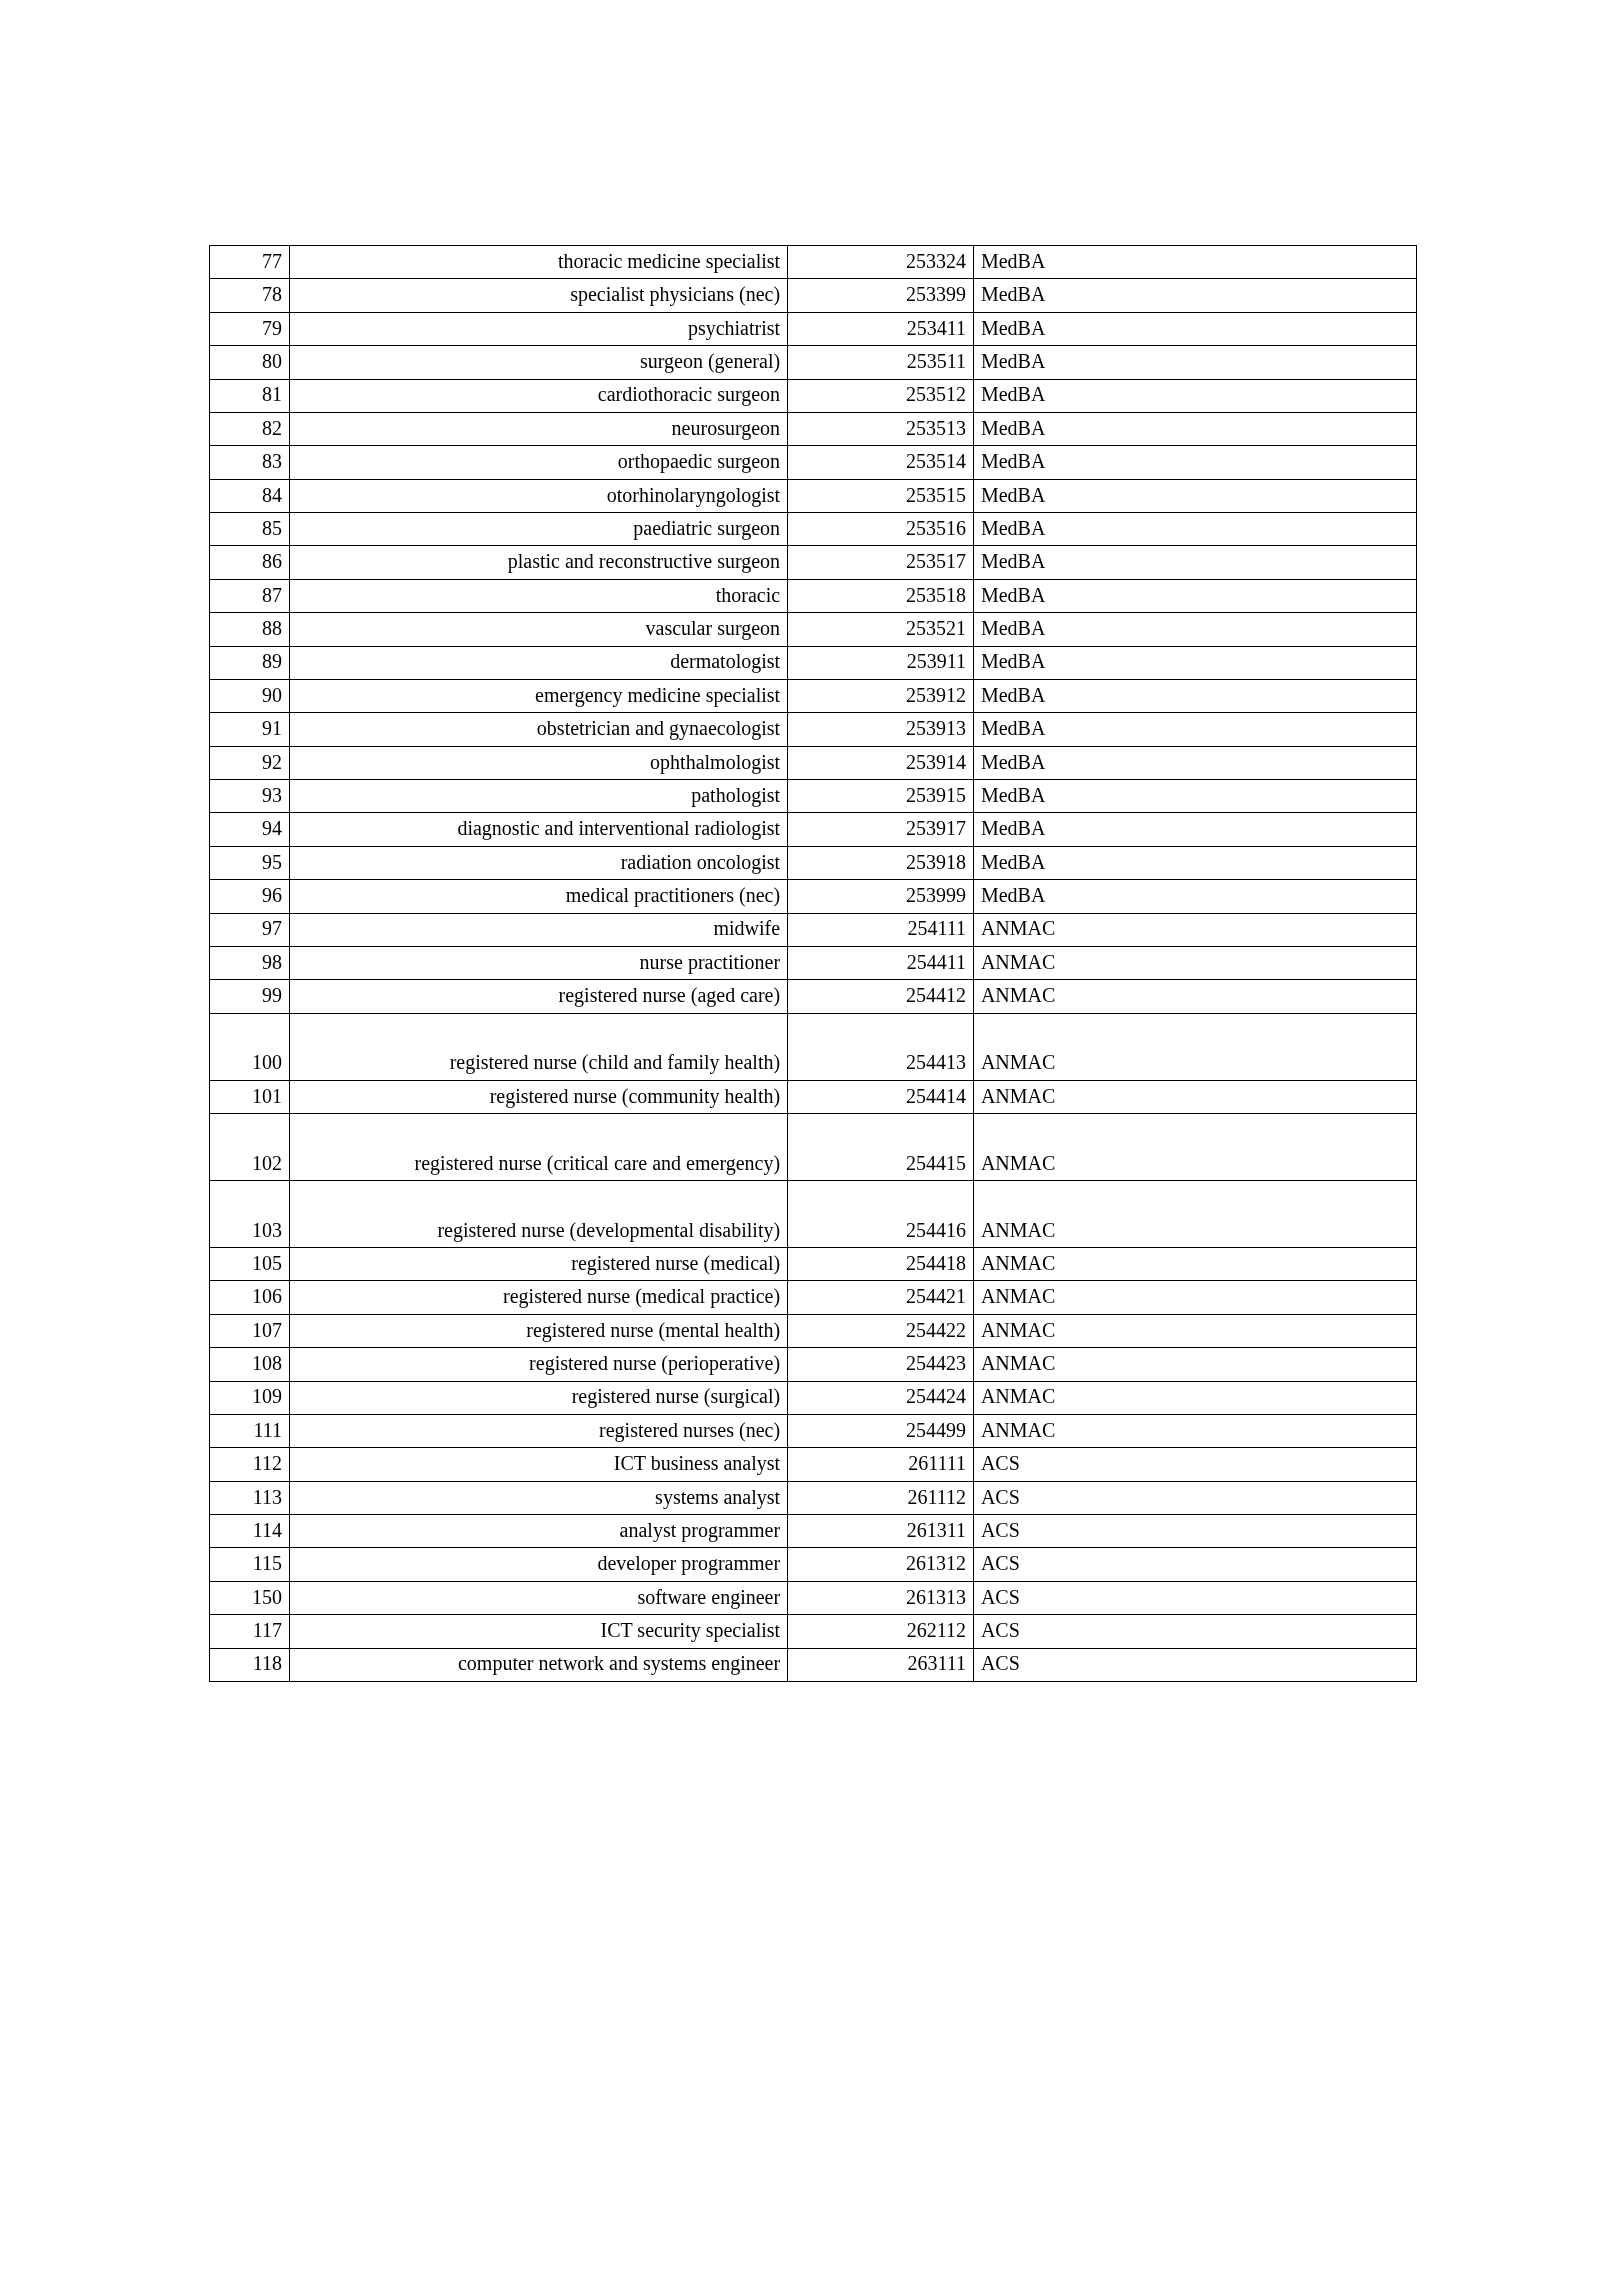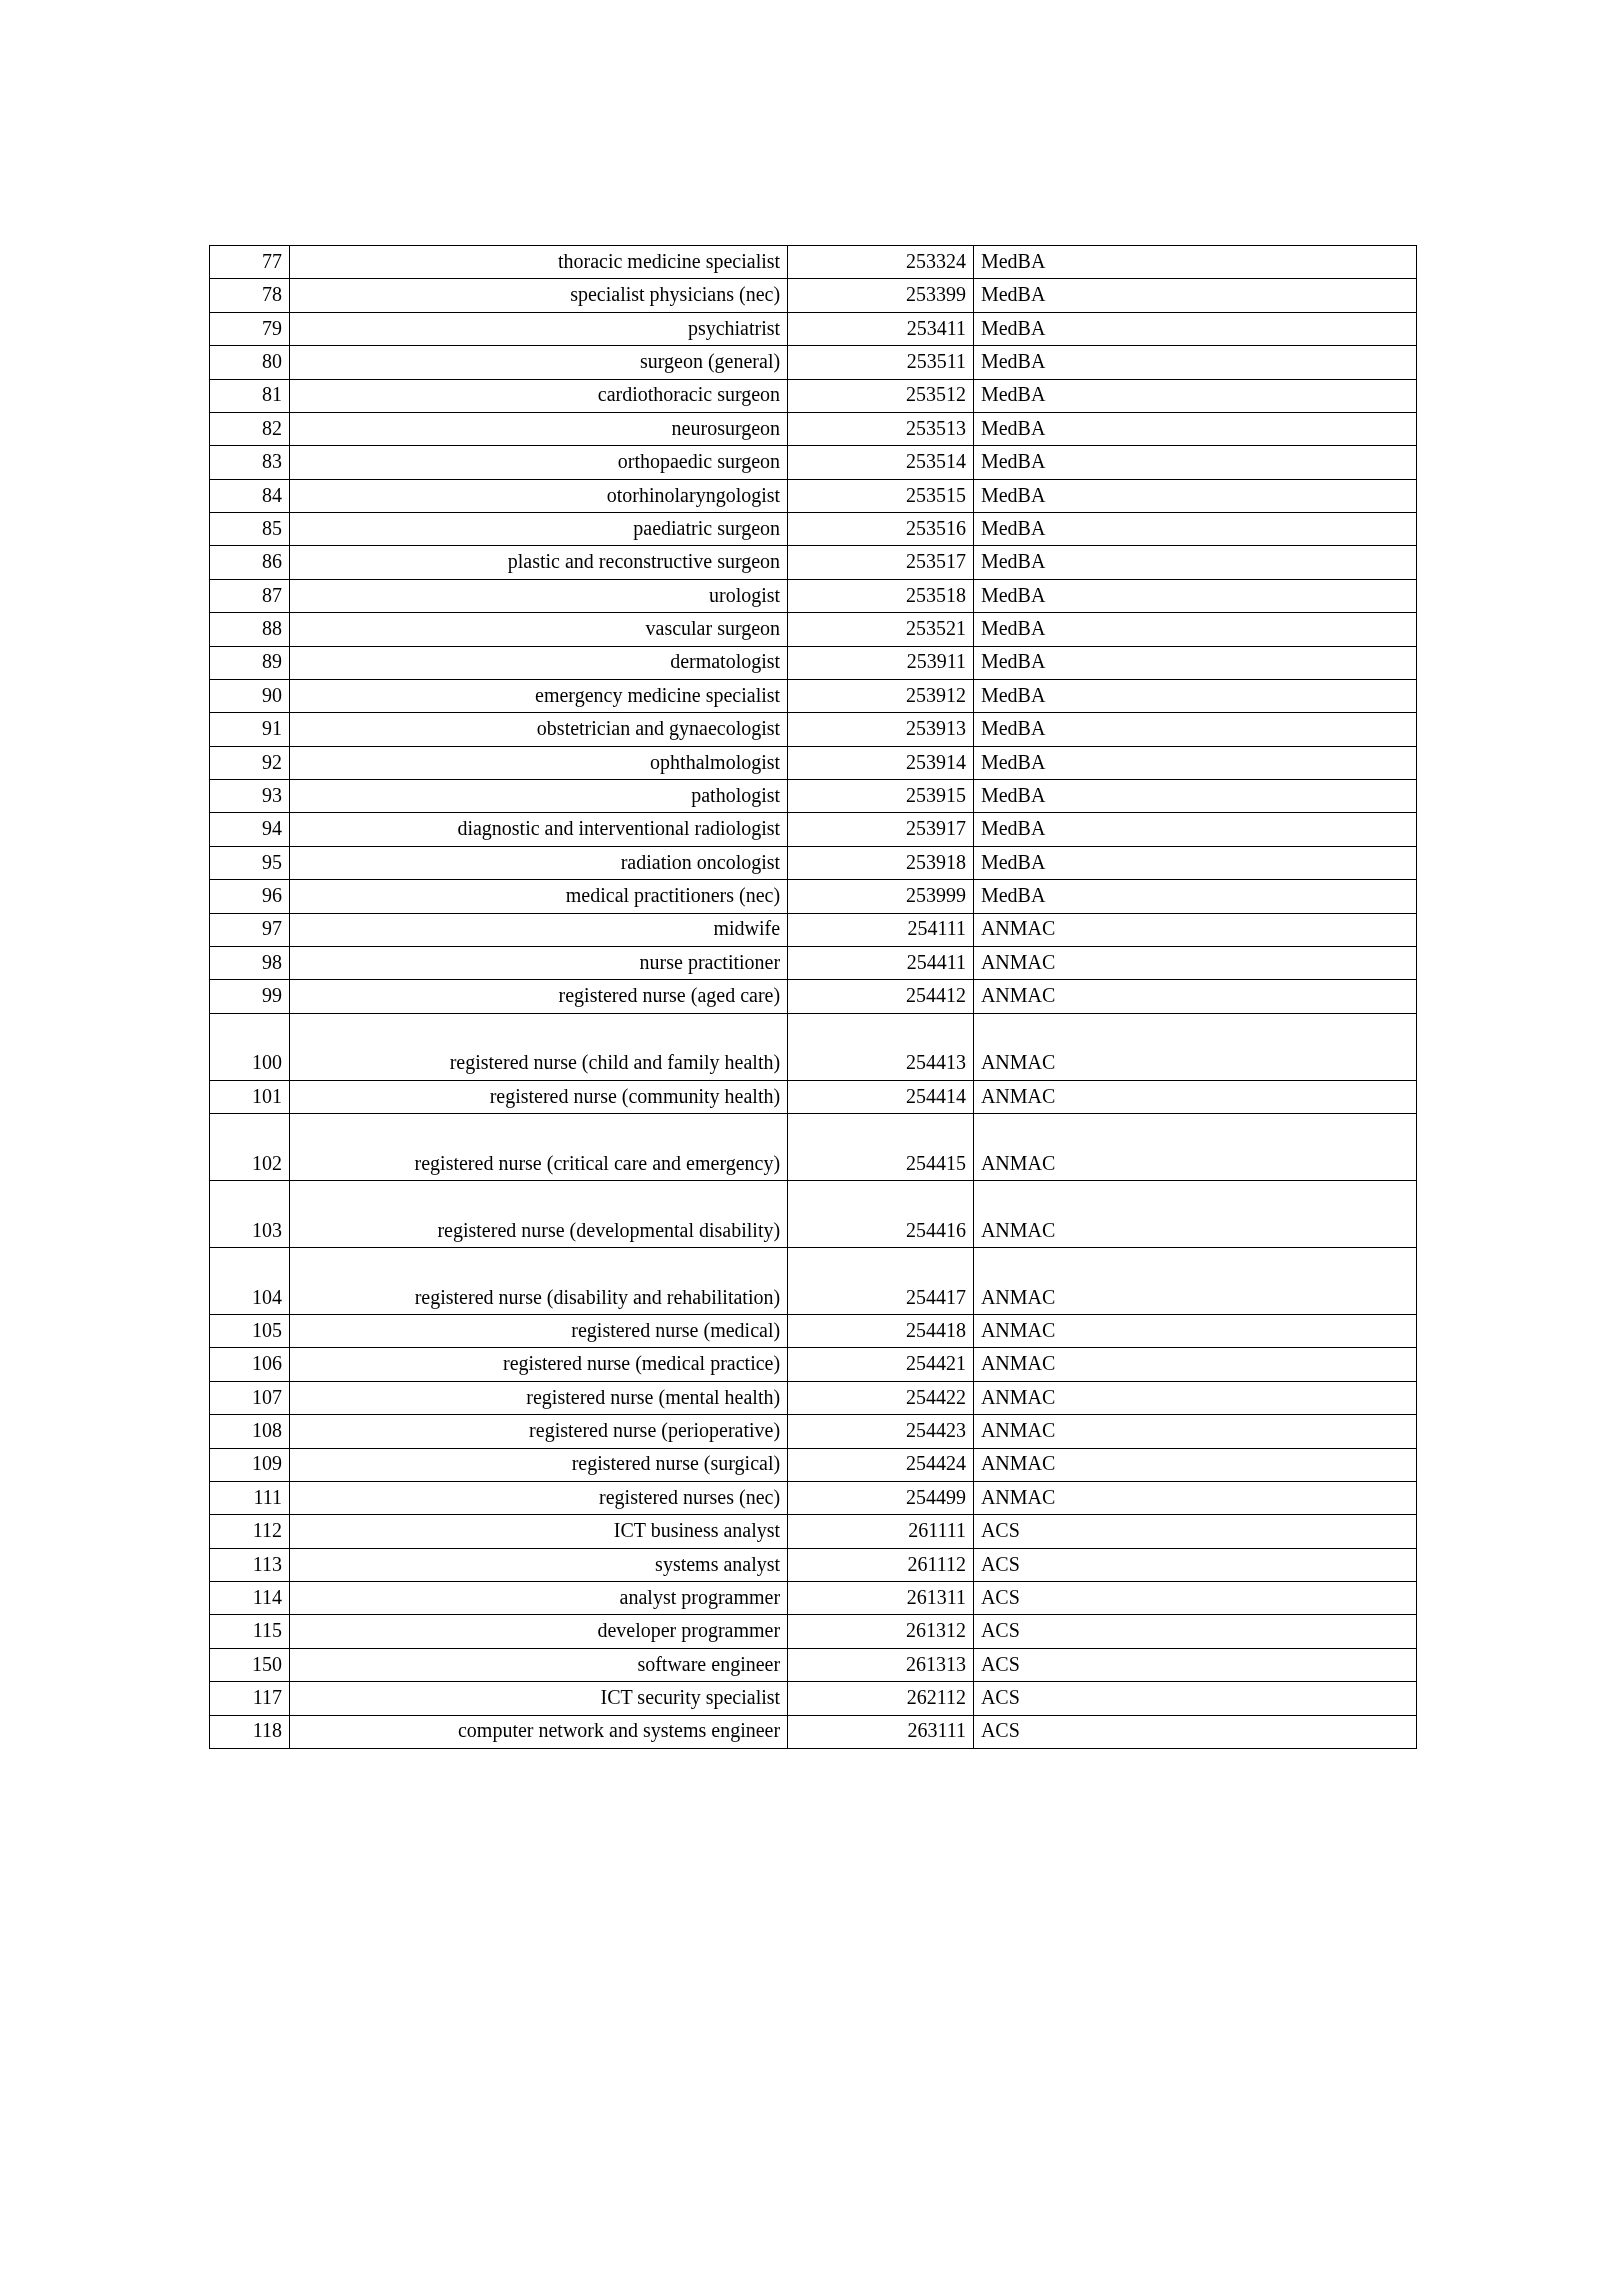--- a/index.html
+++ b/index.html
@@ -129,21 +129,21 @@
             <td class="col-body">MedBA</td>
           </tr>
           <tr>
             <td class="col-num">86</td>
             <td class="col-occ">plastic and reconstructive surgeon</td>
             <td class="col-code">253517</td>
             <td class="col-body">MedBA</td>
           </tr>
           <tr>
             <td class="col-num">87</td>
-            <td class="col-occ">urologist</td>
+            <td class="col-occ">thoracic</td>
             <td class="col-code">253518</td>
             <td class="col-body">MedBA</td>
           </tr>
           <tr>
             <td class="col-num">88</td>
             <td class="col-occ">vascular surgeon</td>
             <td class="col-code">253521</td>
             <td class="col-body">MedBA</td>
           </tr>
           <tr>
@@ -227,26 +227,20 @@
           <tr class="tall">
             <td class="col-num">102</td>
             <td class="col-occ">registered nurse (critical care and emergency)</td>
             <td class="col-code">254415</td>
             <td class="col-body">ANMAC</td>
           </tr>
           <tr class="tall">
             <td class="col-num">103</td>
             <td class="col-occ">registered nurse (developmental disability)</td>
             <td class="col-code">254416</td>
-            <td class="col-body">ANMAC</td>
-          </tr>
-          <tr class="tall">
-            <td class="col-num">104</td>
-            <td class="col-occ">registered nurse (disability and rehabilitation)</td>
-            <td class="col-code">254417</td>
             <td class="col-body">ANMAC</td>
           </tr>
           <tr>
             <td class="col-num">105</td>
             <td class="col-occ">registered nurse (medical)</td>
             <td class="col-code">254418</td>
             <td class="col-body">ANMAC</td>
           </tr>
           <tr>
             <td class="col-num">106</td>

